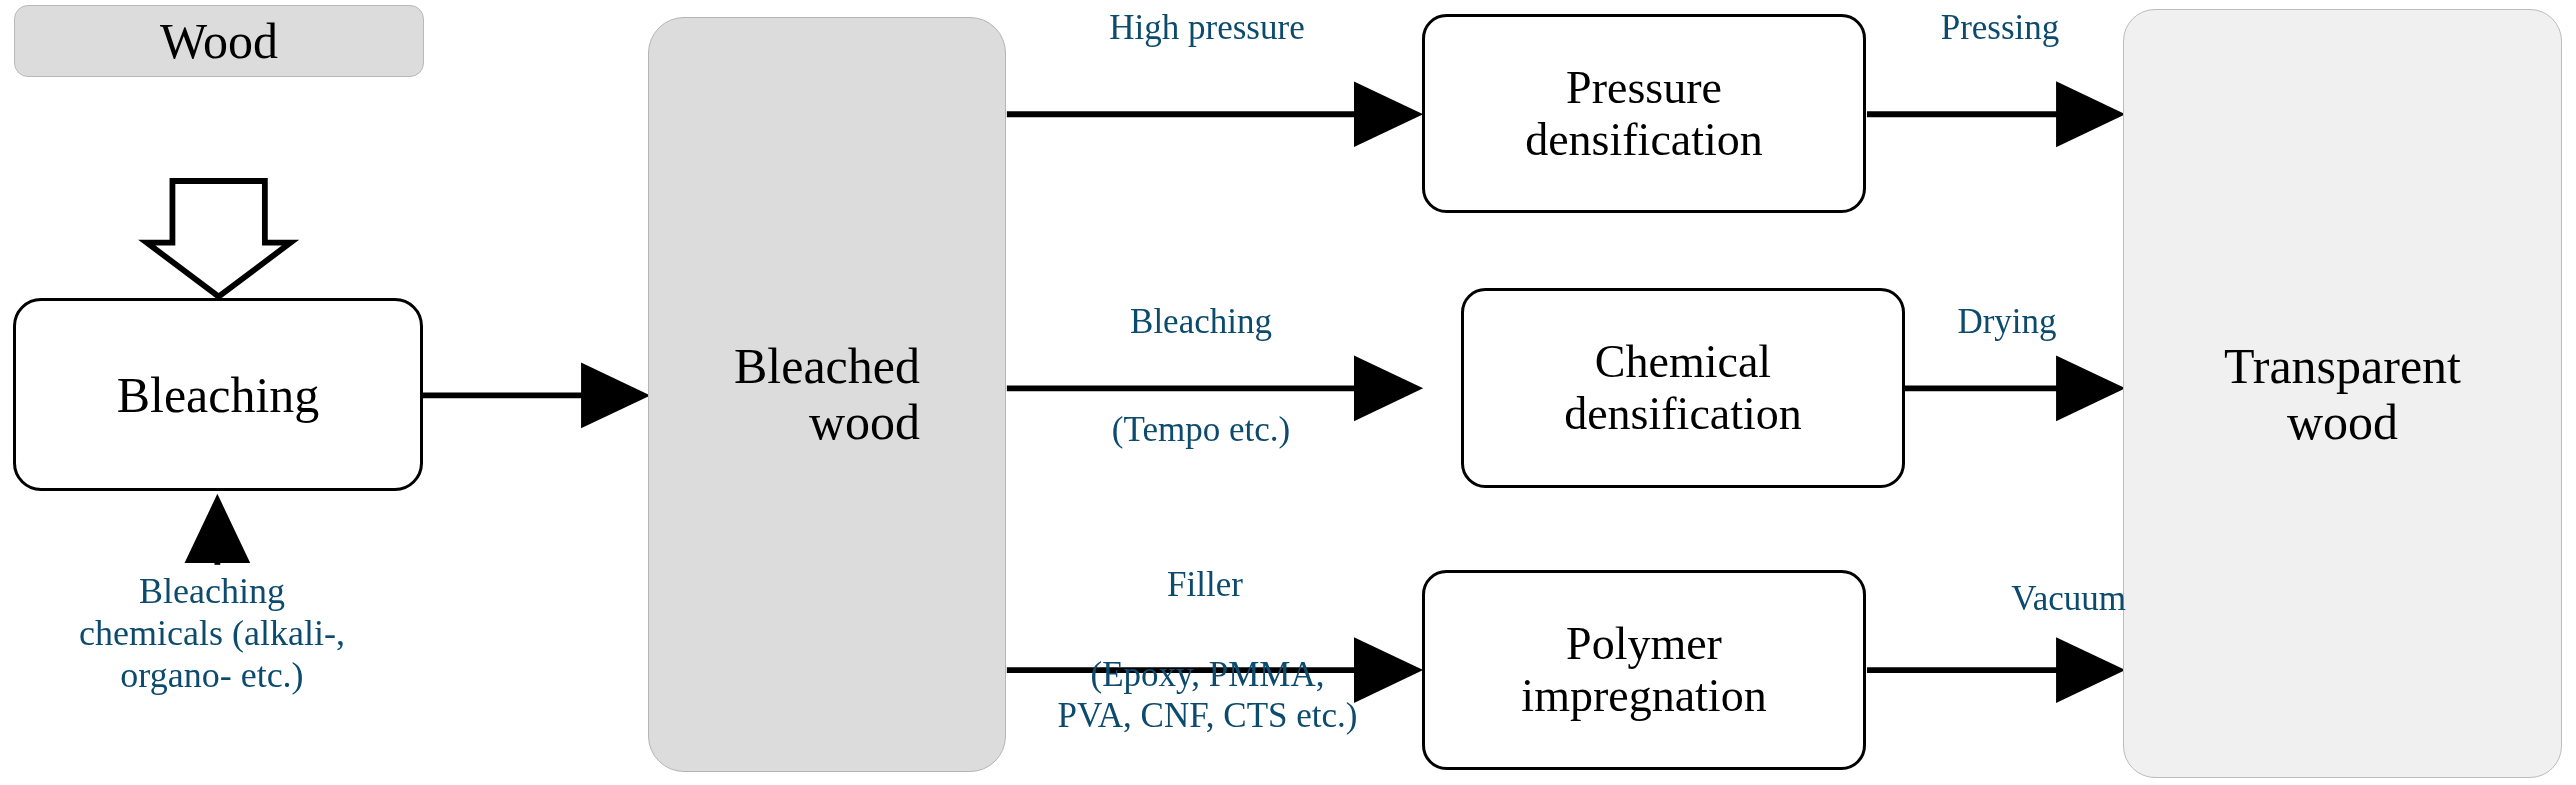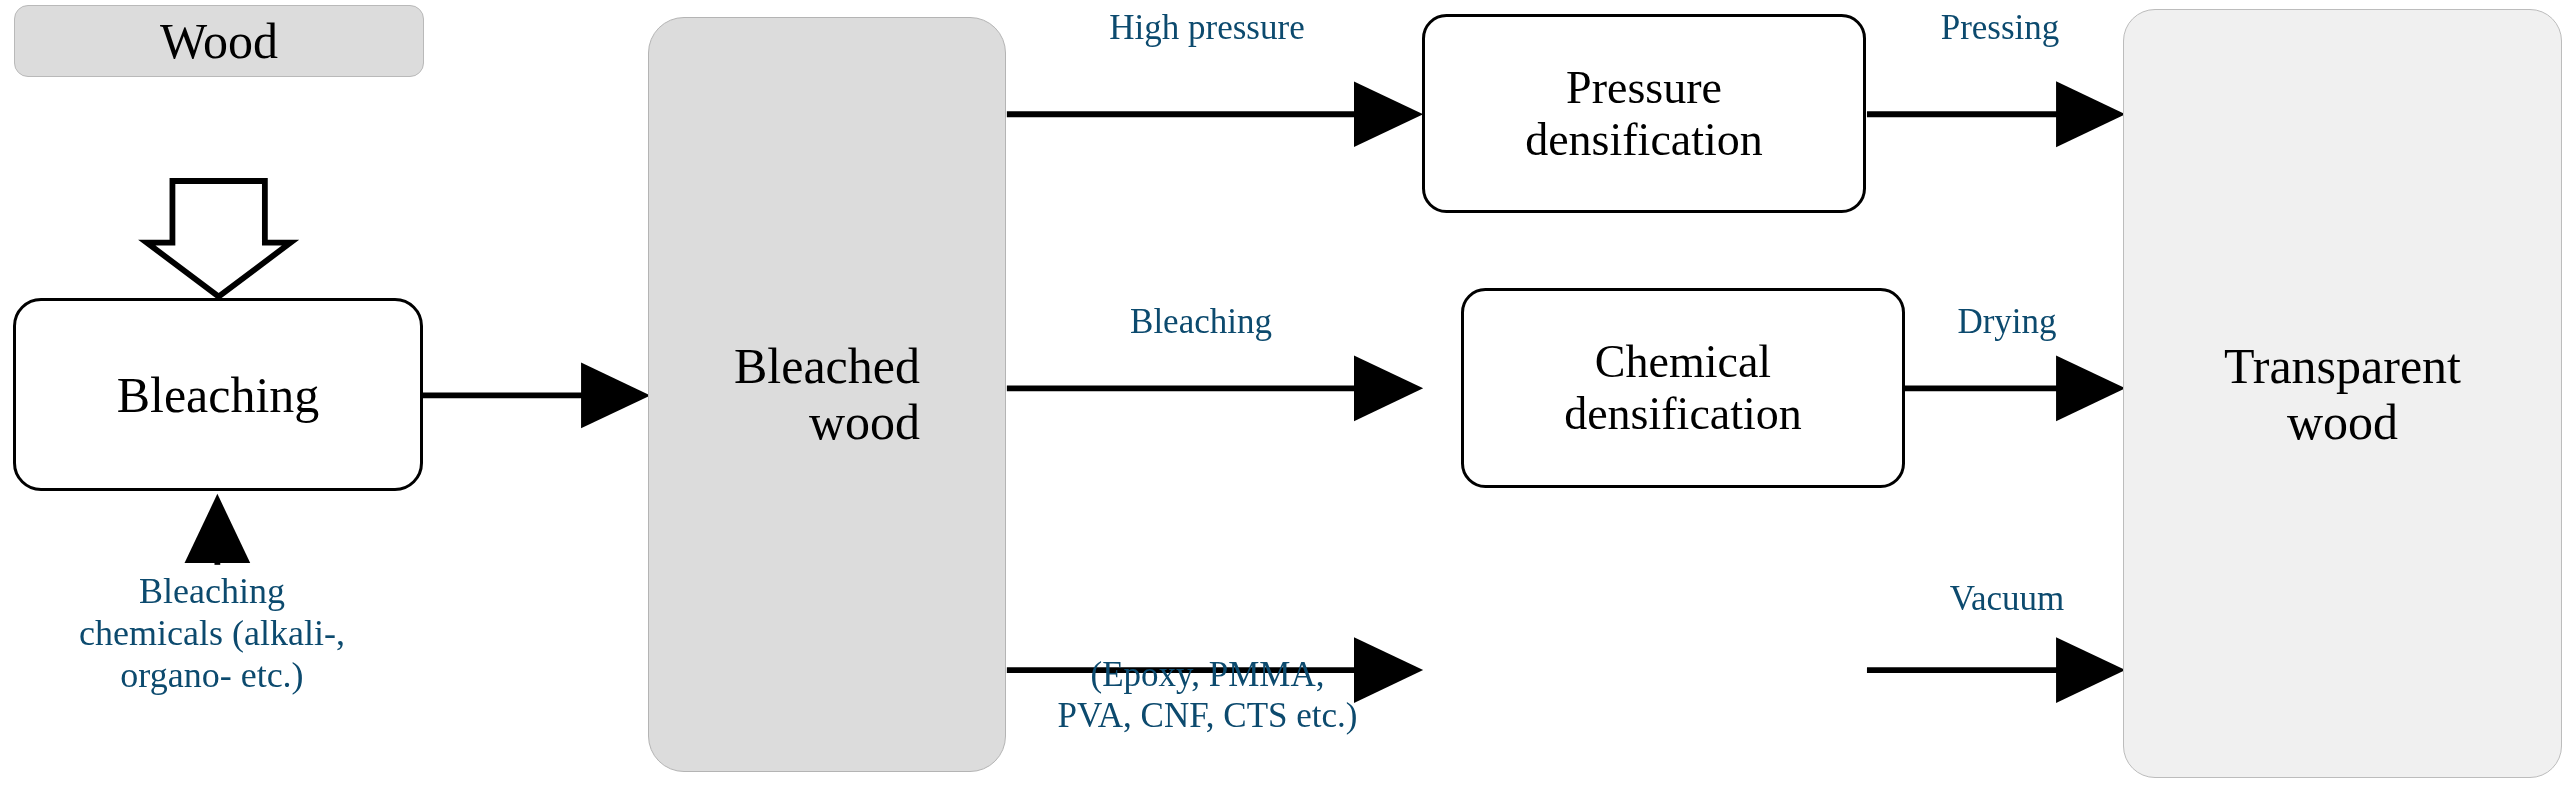--- a/index.html
+++ b/index.html
@@ -81,21 +81,21 @@
     line-height: 1.16;
     white-space: pre-line;
     color: #0c4a6e;
   }
   .lbl-high-pressure { left: 1027px; top: 7.7px;  width: 360px; }
   .lbl-chemicals     { left: 1021px; top: 302px; width: 360px; }
   .lbl-tempo         { left: 1021px; top: 410px; width: 360px; }
   .lbl-epoxy         { left: 1002px; top: 655px; width: 411px; }
   .lbl-pressing      { left: 1881px; top: 7.7px;  width: 238px; }
   .lbl-drying        { left: 1888px; top: 302px; width: 238px; }
-  .lbl-vacuum        { left: 1888px; top: 579px; width: 238px; }
+  .lbl-vacuum        { left: 1888px; top: 579px; width: 238px; text-align: right; }
   .lbl-bleach-chem   { left: 0px;   top: 571px; width: 424px; font-size: 36px; }
   
   .lbl-filler-top    { left: 1025px; top: 565px; width: 360px; }
 </style>
 </head>
 <body>
 
 <div id="canvas">
 
   <svg class="layer" viewBox="0 0 4012 1223">
@@ -147,33 +147,37 @@
 
   <div class="node node-bleached" style="white-space: pre-line;">Bleached
 wood</div>
 
   <div class="node node-process node-pressure" style="white-space: pre-line;">Pressure
 densification</div>
 
   <div class="node node-process node-chemical" style="white-space: pre-line; margin-left: 39px;">Chemical
 densification</div>
 
+  <div class="node node-process node-polymer" style="white-space: pre-line;">Polymer
+impregnation</div>
 
   <div class="node node-transparent" style="white-space: pre-line;">Transparent
 wood</div>
 
   <div class="edge-label lbl-bleach-chem">Bleaching
 chemicals (alkali-,
 organo- etc.)</div>
 
   <div class="edge-label lbl-high-pressure">High pressure</div>
 
   <div class="edge-label lbl-chemicals">Bleaching</div>
 
+  <div class="edge-label lbl-tempo">(Tempo etc.)</div>
 
+  <div class="edge-label lbl-filler-top">Filler</div>
 
   <div class="edge-label lbl-epoxy">(Epoxy, PMMA,
 PVA, CNF, CTS etc.)</div>
 
   <div class="edge-label lbl-pressing">Pressing</div>
 
   <div class="edge-label lbl-drying">Drying</div>
 
   <div class="edge-label lbl-vacuum">Vacuum</div>
 

